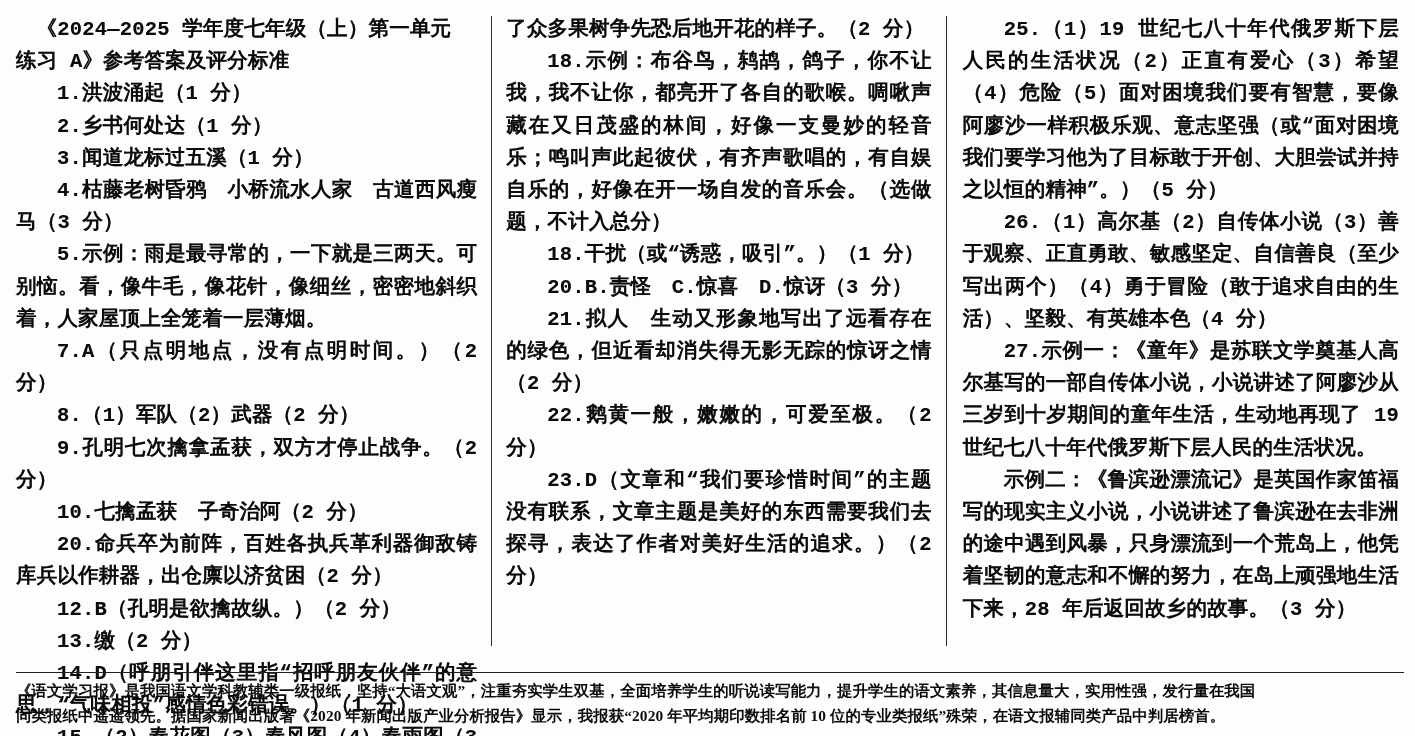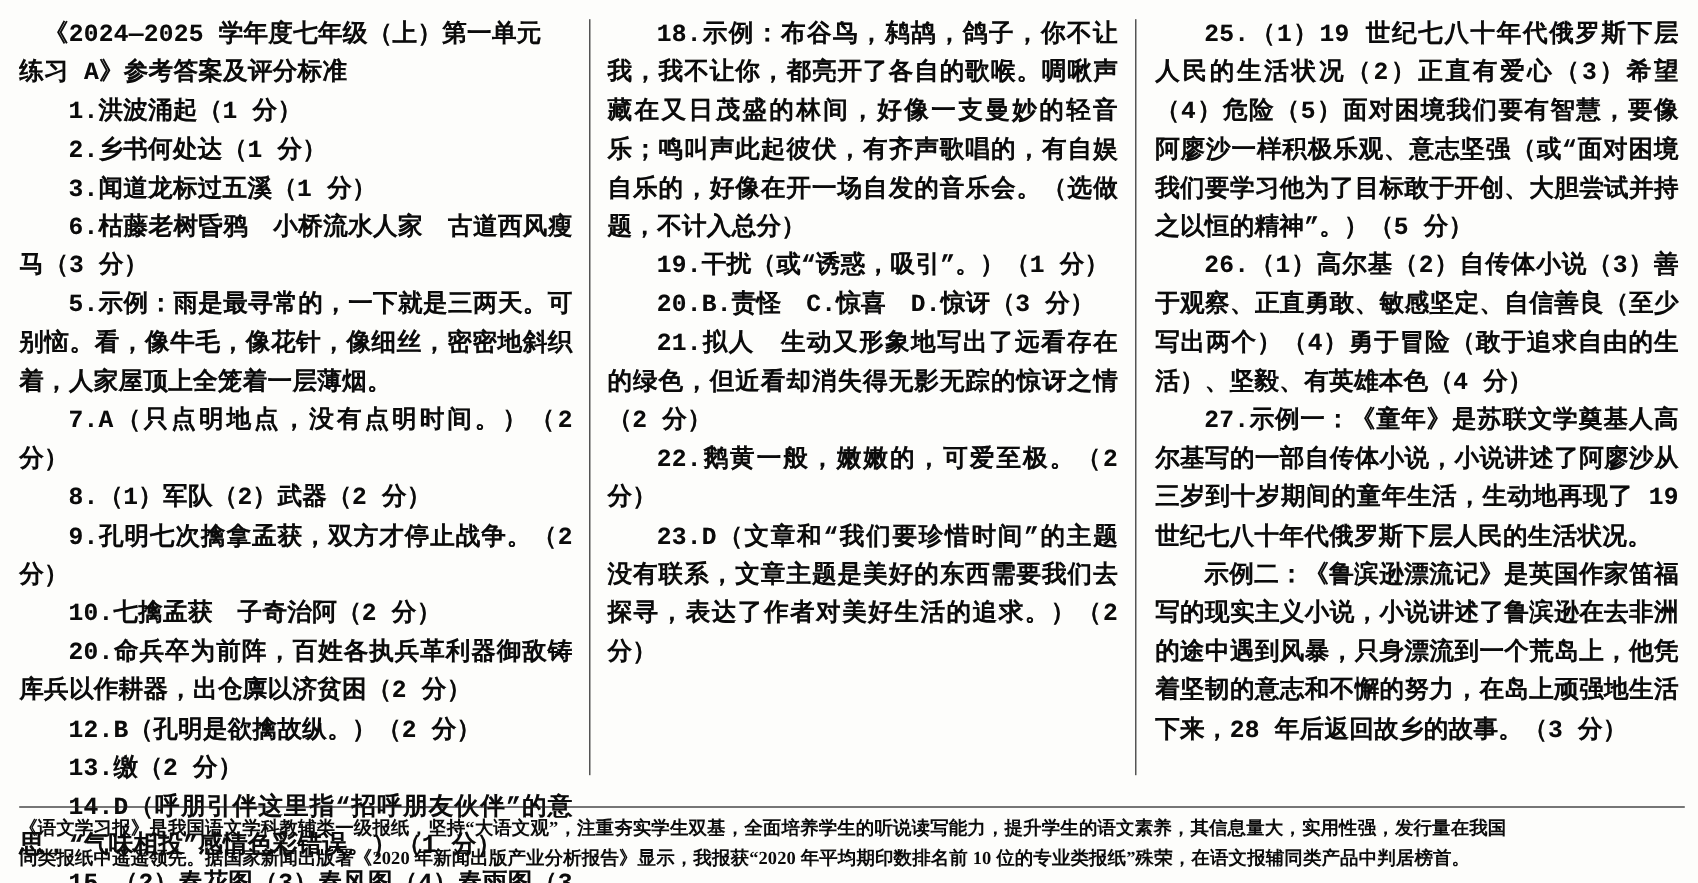--- a/index.html
+++ b/index.html
@@ -85,39 +85,40 @@
 
 <div id="page">
   <div class="columns">
 
     <div class="col col-1">
       <p class="line title indent1">《2024—2025 学年度七年级（上）第一单元</p>
       <p class="line title">练习 A》参考答案及评分标准</p>
       <p class="line indent">1.洪波涌起（1 分）</p>
       <p class="line indent">2.乡书何处达（1 分）</p>
       <p class="line indent">3.闻道龙标过五溪（1 分）</p>
-      <p class="line indent">6.枯藤老树昏鸦　小桥流水人家　古道西风瘦马（3 分）</p>
+      <p class="line indent">4.枯藤老树昏鸦　小桥流水人家　古道西风瘦马（3 分）</p>
       <p class="line indent">5.示例：雨是最寻常的，一下就是三两天。可别恼。看，像牛毛，像花针，像细丝，密密地斜织着，人家屋顶上全笼着一层薄烟。</p>
       <p class="line indent">7.A（只点明地点，没有点明时间。）（2 分）</p>
       <p class="line indent">8.（1）军队（2）武器（2 分）</p>
       <p class="line indent">9.孔明七次擒拿孟获，双方才停止战争。（2 分）</p>
       <p class="line indent">10.七擒孟获　子奇治阿（2 分）</p>
       <p class="line indent">20.命兵卒为前阵，百姓各执兵革利器御敌铸库兵以作耕器，出仓廪以济贫困（2 分）</p>
       <p class="line indent">12.B（孔明是欲擒故纵。）（2 分）</p>
       <p class="line indent">13.缴（2 分）</p>
       <p class="line indent">14.D（呼朋引伴这里指“招呼朋友伙伴”的意思，“气味相投”感情色彩错误。）（1 分）</p>
       <p class="line indent">15.（2）春花图（3）春风图（4）春雨图（3 分）</p>
 
     </div>
 
     <div class="divider"></div>
 
     <div class="col col-2">
+      <p class="line">了众多果树争先恐后地开花的样子。（2 分）</p>
       <p class="line indent">18.示例：布谷鸟，鸫鸪，鸽子，你不让我，我不让你，都亮开了各自的歌喉。啁啾声藏在又日茂盛的林间，好像一支曼妙的轻音乐；鸣叫声此起彼伏，有齐声歌唱的，有自娱自乐的，好像在开一场自发的音乐会。（选做题，不计入总分）</p>
-      <p class="line indent">19.干扰（或“诱惑，吸引”。）（1 分）</p>
+      <p class="line indent">18.干扰（或“诱惑，吸引”。）（1 分）</p>
       <p class="line indent">20.B.责怪　C.惊喜　D.惊讶（3 分）</p>
       <p class="line indent">21.拟人　生动又形象地写出了远看存在的绿色，但近看却消失得无影无踪的惊讶之情（2 分）</p>
       <p class="line indent">22.鹅黄一般，嫩嫩的，可爱至极。（2 分）</p>
       <p class="line indent">23.D（文章和“我们要珍惜时间”的主题没有联系，文章主题是美好的东西需要我们去探寻，表达了作者对美好生活的追求。）（2 分）</p>
 
     </div>
 
     <div class="divider"></div>
 
     <div class="col col-3">

